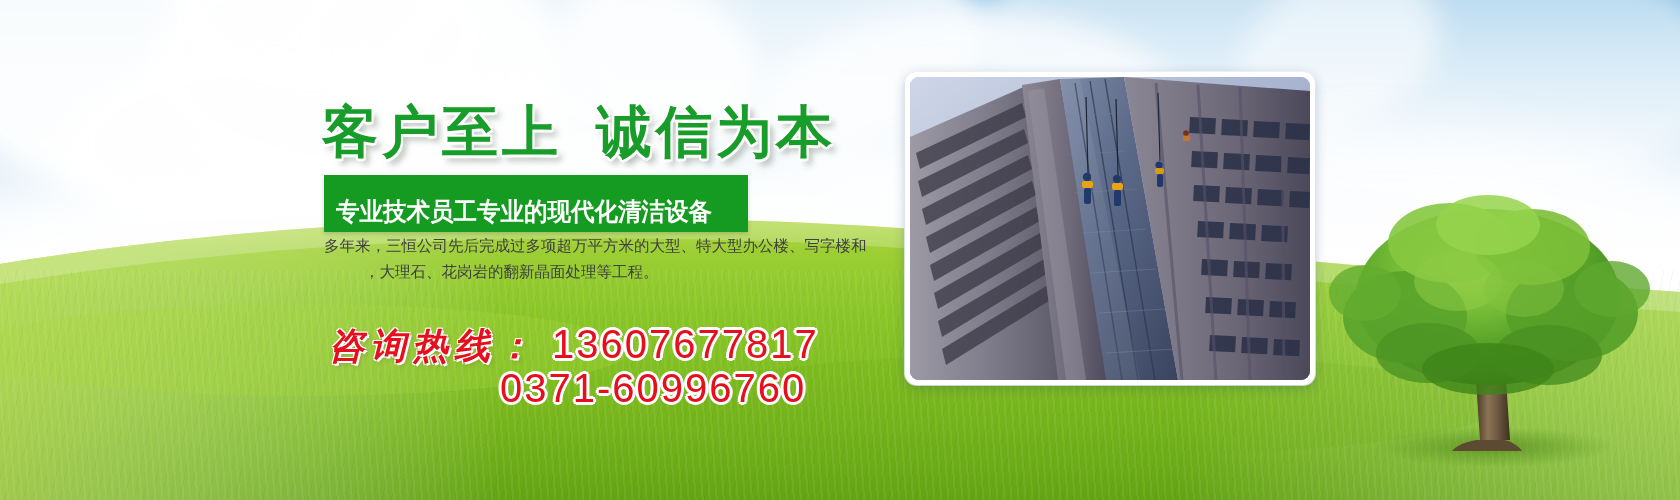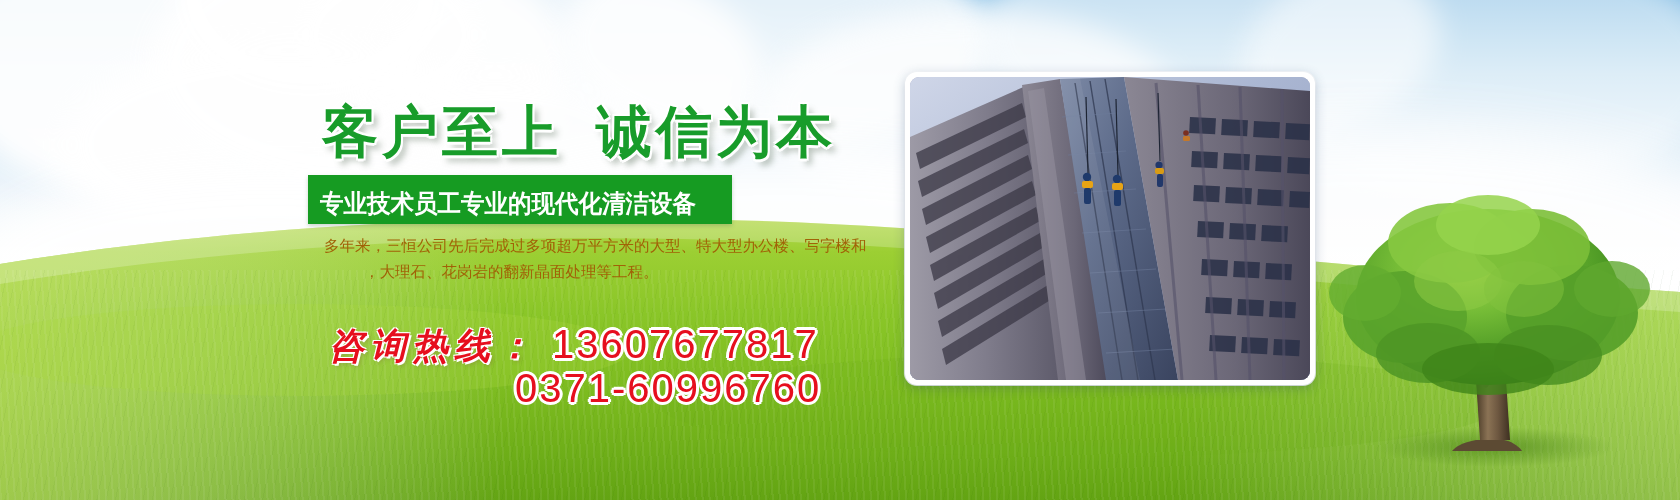--- a/index.html
+++ b/index.html
@@ -113,36 +113,36 @@
     color:#189c2a;letter-spacing:4px;white-space:nowrap;
     text-shadow:
       2px 2px 0 #ffffff, -2px -2px 0 rgba(255,255,255,.95),
       2px -2px 0 rgba(255,255,255,.9), -2px 2px 0 rgba(255,255,255,.9),
       0 3px 0 rgba(255,255,255,.9),
       5px 6px 6px rgba(90,110,90,.45);
   }
   .headline .gap{display:inline-block;width:34px;}
 
   .subbar{
-    position:absolute;left:308px;top:175px;
+    position:absolute;left:324px;top:175px;
     background:#169b22;
-    padding:16px 12px 8px 12px;
+    padding:24px 12px 8px 12px;
     box-shadow:0 2px 4px rgba(60,90,60,.25);
   }
   .subbar-text{
     font-family:"DejaVu Sans","Liberation Sans",sans-serif;
     font-weight:bold;font-size:25px;line-height:1;color:#ffffff;
     letter-spacing:0px;white-space:nowrap;
     transform:scaleX(.94);transform-origin:left center;display:inline-block;
   }
 
   .paragraph{
     position:absolute;left:324px;top:233px;width:560px;
     font-family:"DejaVu Sans","Liberation Sans",sans-serif;
-    font-size:15.5px;line-height:26px;color:#a16207;
+    font-size:15.5px;line-height:26px;color:#404040;
   }
   .paragraph p{margin:0;white-space:nowrap;}
   .paragraph p.indent{text-indent:6px;margin-left:34px;}
 
   .hotline{
     position:absolute;left:328px;top:322px;white-space:nowrap;
   }
   .hotline-label{
     font-family:Liberation Sans, sans-serif;
     font-style:italic;font-weight:bold;font-size:36px;color:#e60f1e;
@@ -151,21 +151,21 @@
   }
   .hotline-num{
     font-family:Liberation Sans, sans-serif;
     font-size:40px;font-weight:normal;color:#e60f1e;letter-spacing:2px;
     margin-left:14px;
     text-shadow:2px 2px 0 #ffffff,-2px -2px 0 #ffffff,2px -2px 0 #ffffff,-2px 2px 0 #ffffff,0 3px 0 #ffffff,0 -3px 0 #ffffff,3px 0 0 #ffffff,-3px 0 0 #ffffff;
   }
   .hotline2{
     position:absolute;left:500px;top:366px;white-space:nowrap;
   }
-  .hotline2 .hotline-num{margin-left:15px;}
+  .hotline2 .hotline-num{margin-left:0;}
 </style>
 </head>
 <body>
 
 <div class="banner">
 
   <div class="sky">
     <div class="cloud c1"></div>
     <div class="cloud c2"></div>
     <div class="cloud c3"></div>

